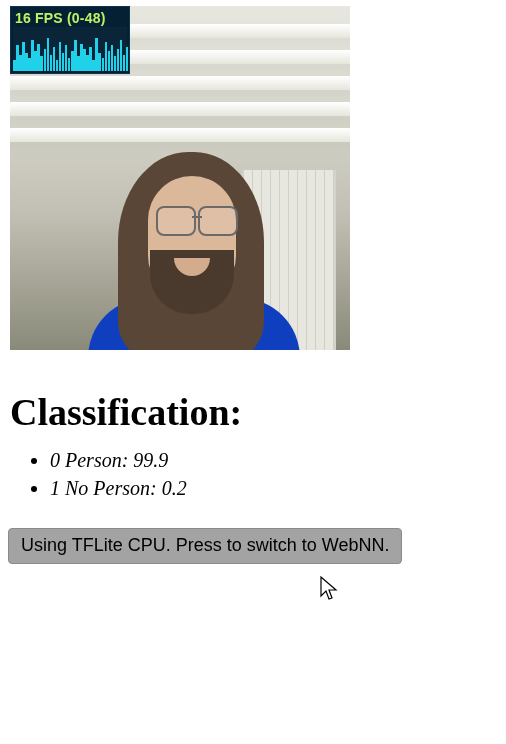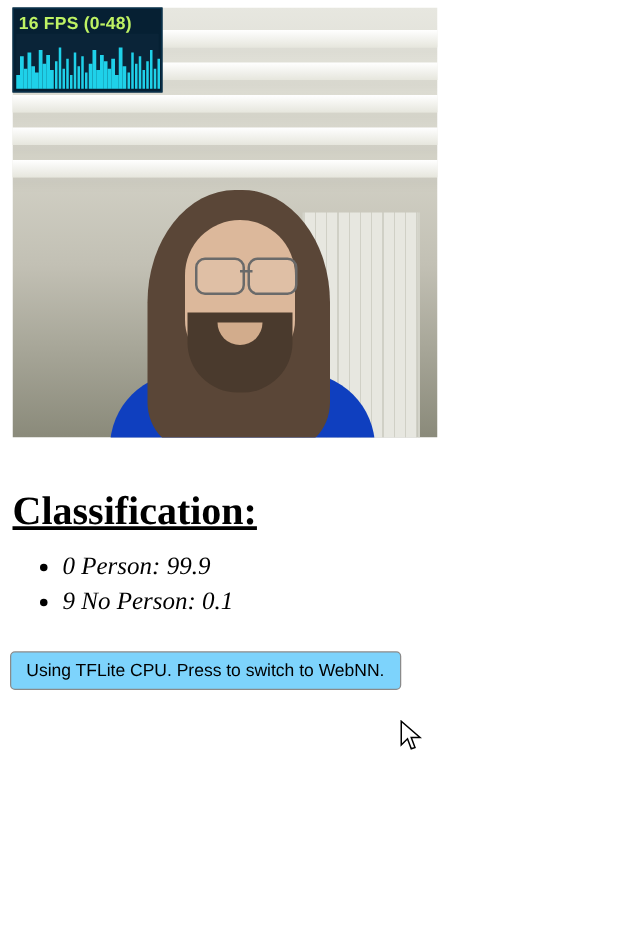--- a/index.html
+++ b/index.html
@@ -164,42 +164,41 @@
     background: #0a2438;
   }
   .bar {
     position: absolute;
     bottom: 0;
     width: 3px;
     background: #1fd1e9;
   }
   .heading {
     margin: 46px 0 12px 10px;
-    font-size: 32px;
+    font-size: 38px;
     font-weight: 700;
-    text-decoration: underline;
   }
   ul.results {
     margin: 0 0 18px 10px;
     padding-left: 40px;
     font-size: 20px;
     line-height: 28px;
     font-style: italic;
   }
   ul.results li {
     list-style: disc;
   }
   .switch-btn {
     display: inline-block;
     margin: 8px 0 0 8px;
     padding: 6px 12px 7px 12px;
     font-family: Arial, Helvetica, sans-serif;
-    font-size: 14px;
+    font-size: 18px;
     color: #000;
-    background: #7dd3fc;
+    background: #a3a3a3;
     border: 1px solid #8a8a8a;
     border-radius: 4px;
     cursor: default;
   }
   .cursor {
     position: absolute;
     pointer-events: none;
   }
   .cursor svg { display: block; }
 </style>
@@ -271,21 +270,21 @@
         <div class="bar" style="left: 109.895px; width: 2.55263px; height: 16.5px;"></div>
         <div class="bar" style="left: 112.947px; width: 2.55263px; height: 23.8333px;"></div>
       </div>
   </div>
 </div>
 
 <h1 class="heading">Classification:</h1>
 
 <ul class="results" id="results">
     <li>0 Person: 99.9</li>
-    <li>9 No Person: 0.1</li>
+    <li>1 No Person: 0.2</li>
   </ul>
 
 <button class="switch-btn">Using TFLite CPU. Press to switch to WebNN.</button>
 
 <div class="cursor" id="cursor" style="left: 320px; top: 576px;">
   <svg width="20" height="26" viewBox="0 0 20 26">
     <path d="M1 1 L1 20 L6 15 L9 23 L12 22 L9 14 L16 14 Z" fill="#ffffff" stroke="#000" stroke-width="1.2"></path>
   </svg>
 </div>
 

